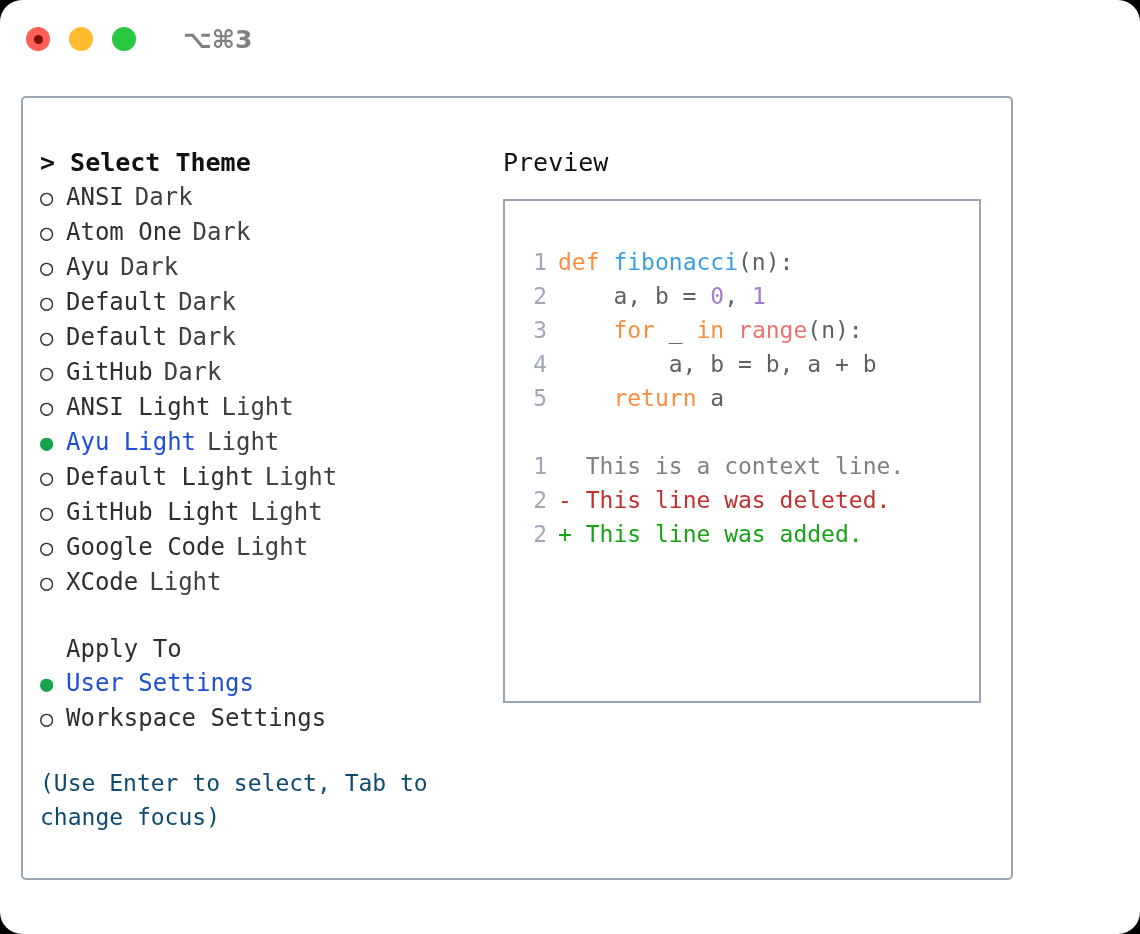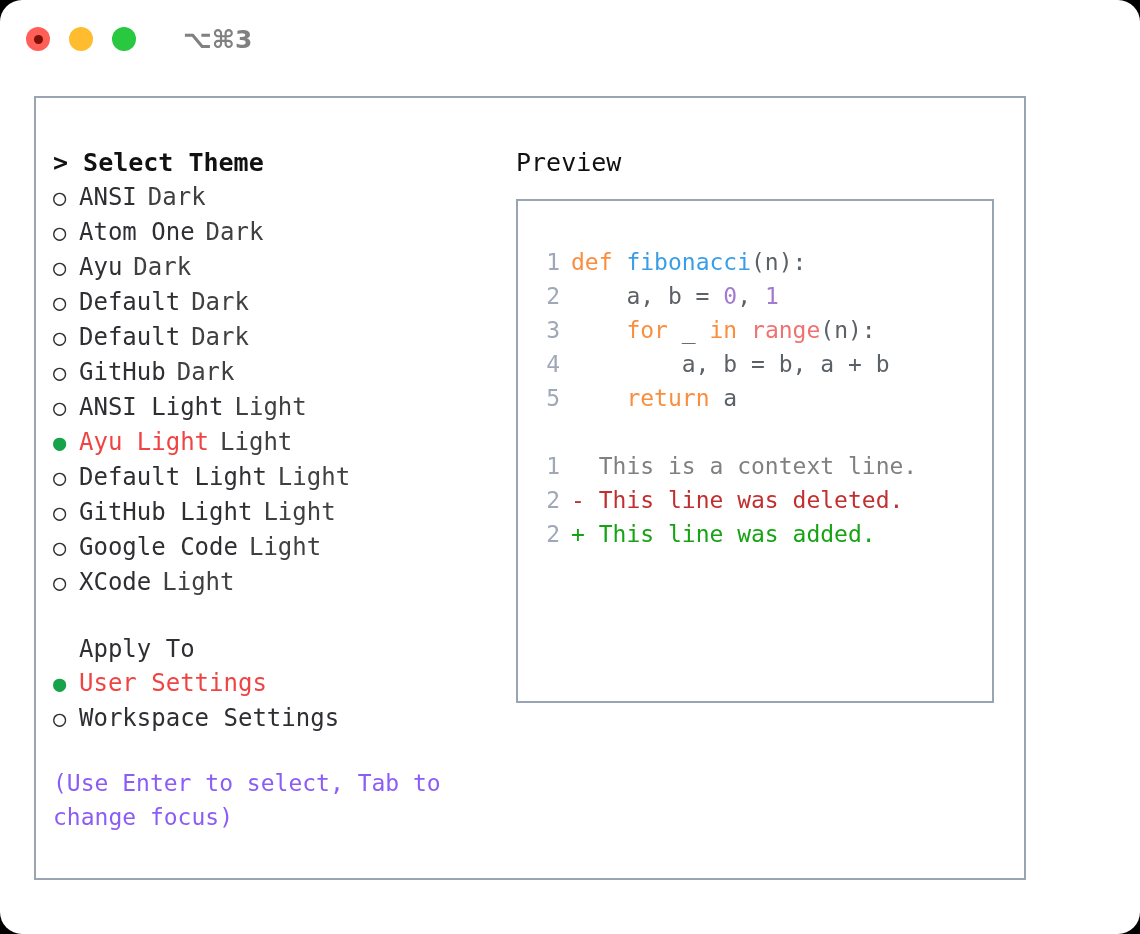--- a/index.html
+++ b/index.html
@@ -68,26 +68,26 @@
     font-family: "DejaVu Sans", sans-serif;
     font-size: 25px;
     font-weight: bold;
     color: #808080;
     letter-spacing: 0px;
   }
 
   
   .panel {
     position: absolute;
-    left: 34px;
+    left: 21px;
     top: 96px;
     width: 992px;
     height: 784px;
     border: 2px solid #9aa5b4;
-    border-radius: 0;
+    border-radius: 5px;
     box-sizing: border-box;
     background: #ffffff;
   }
 
   .panel-inner {
     position: absolute;
     left: 0; top: 0;
     width: 100%; height: 100%;
     display: flex;
   }
@@ -120,41 +120,41 @@
     white-space: pre;
     color: #2f2f33;
   }
   .opt-bullet {
     width: 26px;
     flex: none;
     color: #2f2f33;
     font-size: 22px;
   }
   .opt-row.selected .opt-bullet { color: #16a34a; }
-  .opt-row.selected .opt-label  { color: #ef4444; }
+  .opt-row.selected .opt-label  { color: #1d4ed8; }
   .opt-variant {
     color: #404040;
     padding-left: 11px;
   }
 
   .spacer-sm { height: 32px; }
   .spacer-md { height: 30px; }
 
   .apply-heading {
     font-size: 24px;
     line-height: 34px;
     color: #2f2f33;
     padding-left: 26px;
     white-space: pre;
   }
 
   .hint {
     font-size: 23px;
     line-height: 34px;
-    color: #8b5cf6;
+    color: #0c4a6e;
     max-width: 400px;
     padding-right: 8px;
   }
 
   
   .preview-title {
     font-size: 25px;
     font-weight: normal;
     color: #111111;
     line-height: 34px;

